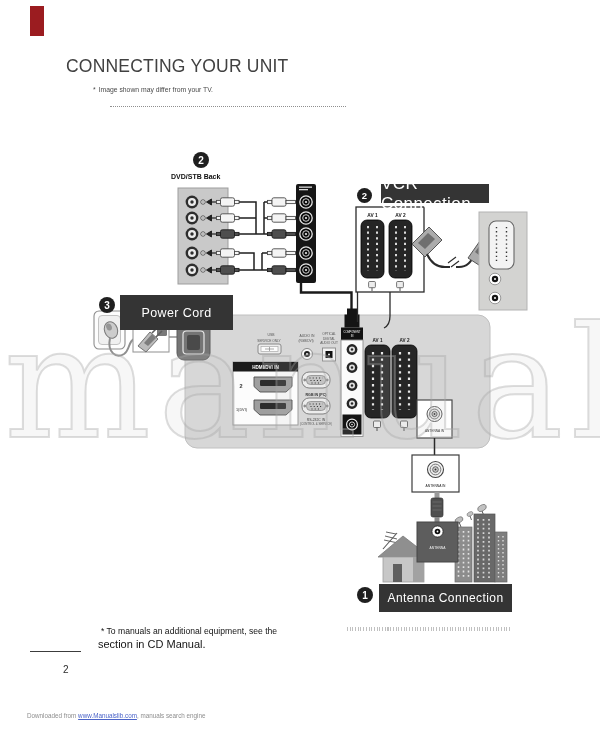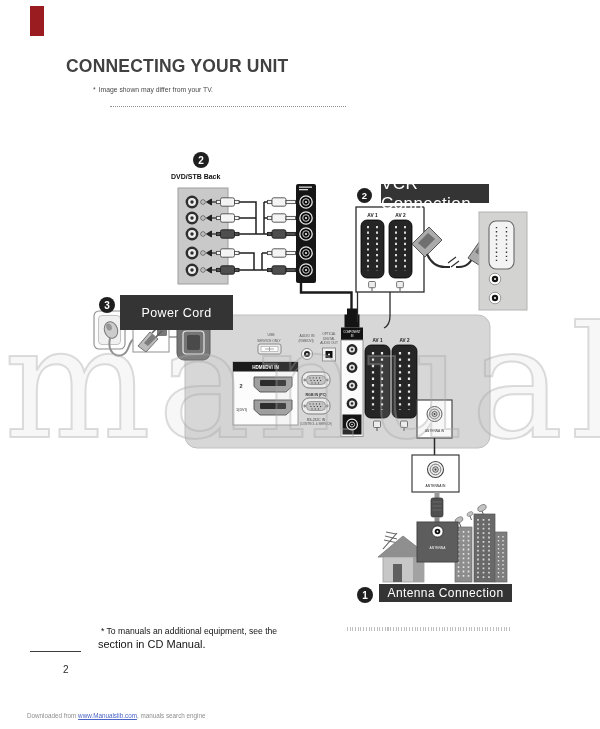--- a/index.html
+++ b/index.html
@@ -1,36 +1,36 @@
 <!DOCTYPE html>
 <html><head>
 <meta charset="utf-8">
 <style>
   html,body{margin:0;padding:0;background:#fff}
   .page{position:relative;width:600px;height:729px;background:#fff;overflow:hidden;
         font-family:"Liberation Sans",sans-serif}
   .abs{position:absolute}
   .z20{z-index:20}
   .corner{left:30px;top:6px;width:14px;height:30px;background:#9b1c20}
-  .title{left:66px;top:56px;font-size:17.5px;color:#414141;letter-spacing:.2px;font-weight:700;margin:0}
+  .title{left:66px;top:56px;font-size:17.5px;color:#414141;letter-spacing:.2px;font-weight:400;margin:0}
   .note{left:93px;top:86px;font-size:6.8px;color:#4a4a4a}
   .note .b{margin-right:3px}
   .dotted{left:110px;top:106px;width:236px;height:0;border-top:1.6px dotted #8f8f8f}
   .badge{width:16px;height:16px;border-radius:50%;background:#1f1f1f;color:#fff;
          font-size:10px;font-weight:700;display:flex;align-items:center;justify-content:center}
   .slabel{background:#343434;color:#fff;display:flex;align-items:center;justify-content:center;letter-spacing:.4px}
   #dvd-badge{left:193px;top:152px}
   #dvd-label{left:222px;top:148px;width:101px;height:22px;font-size:12.5px}
   #dvd-back{left:171px;top:173px;font-size:7px;font-weight:700;color:#101010}
   #vcr-badge{left:357px;top:188px;width:15px;height:15px;font-size:9.5px}
   #vcr-label{left:381px;top:184px;width:108px;height:19px;font-size:17px}
   #power-badge{left:99px;top:297px}
   #power-label{left:120px;top:295px;width:113px;height:35px;font-size:12.5px}
   #ant-badge{left:357px;top:587px}
-  #ant-label{left:379px;top:584px;width:133px;height:18px;font-size:12px}
+  #ant-label{left:379px;top:584px;width:133px;height:28px;font-size:12px}
   .watermark{left:4px;top:306px;font-family:"DejaVu Serif",serif;font-size:155px;line-height:1;
              letter-spacing:7px;white-space:nowrap;color:rgba(195,195,195,.14);
              -webkit-text-stroke:2px rgba(165,165,165,.38);z-index:40;pointer-events:none}
   .fineprint{left:347px;top:627px;width:165px;height:3.5px;opacity:.6;
              background:repeating-linear-gradient(90deg,#969696 0 1px,rgba(0,0,0,0) 1px 2.7px)}
   .fn1{left:101px;top:626px;font-size:8.6px;color:#141414}
   .fn2{left:98px;top:638px;font-size:11px;color:#141414}
   .rule{left:30px;top:651px;width:51px;border-top:1.6px solid #3c3c3c}
   .pagenum{left:63px;top:664px;font-size:10px;color:#2b2b2b}
   .dl{left:27px;top:712px;font-size:6.3px;color:#8e8e8e}

